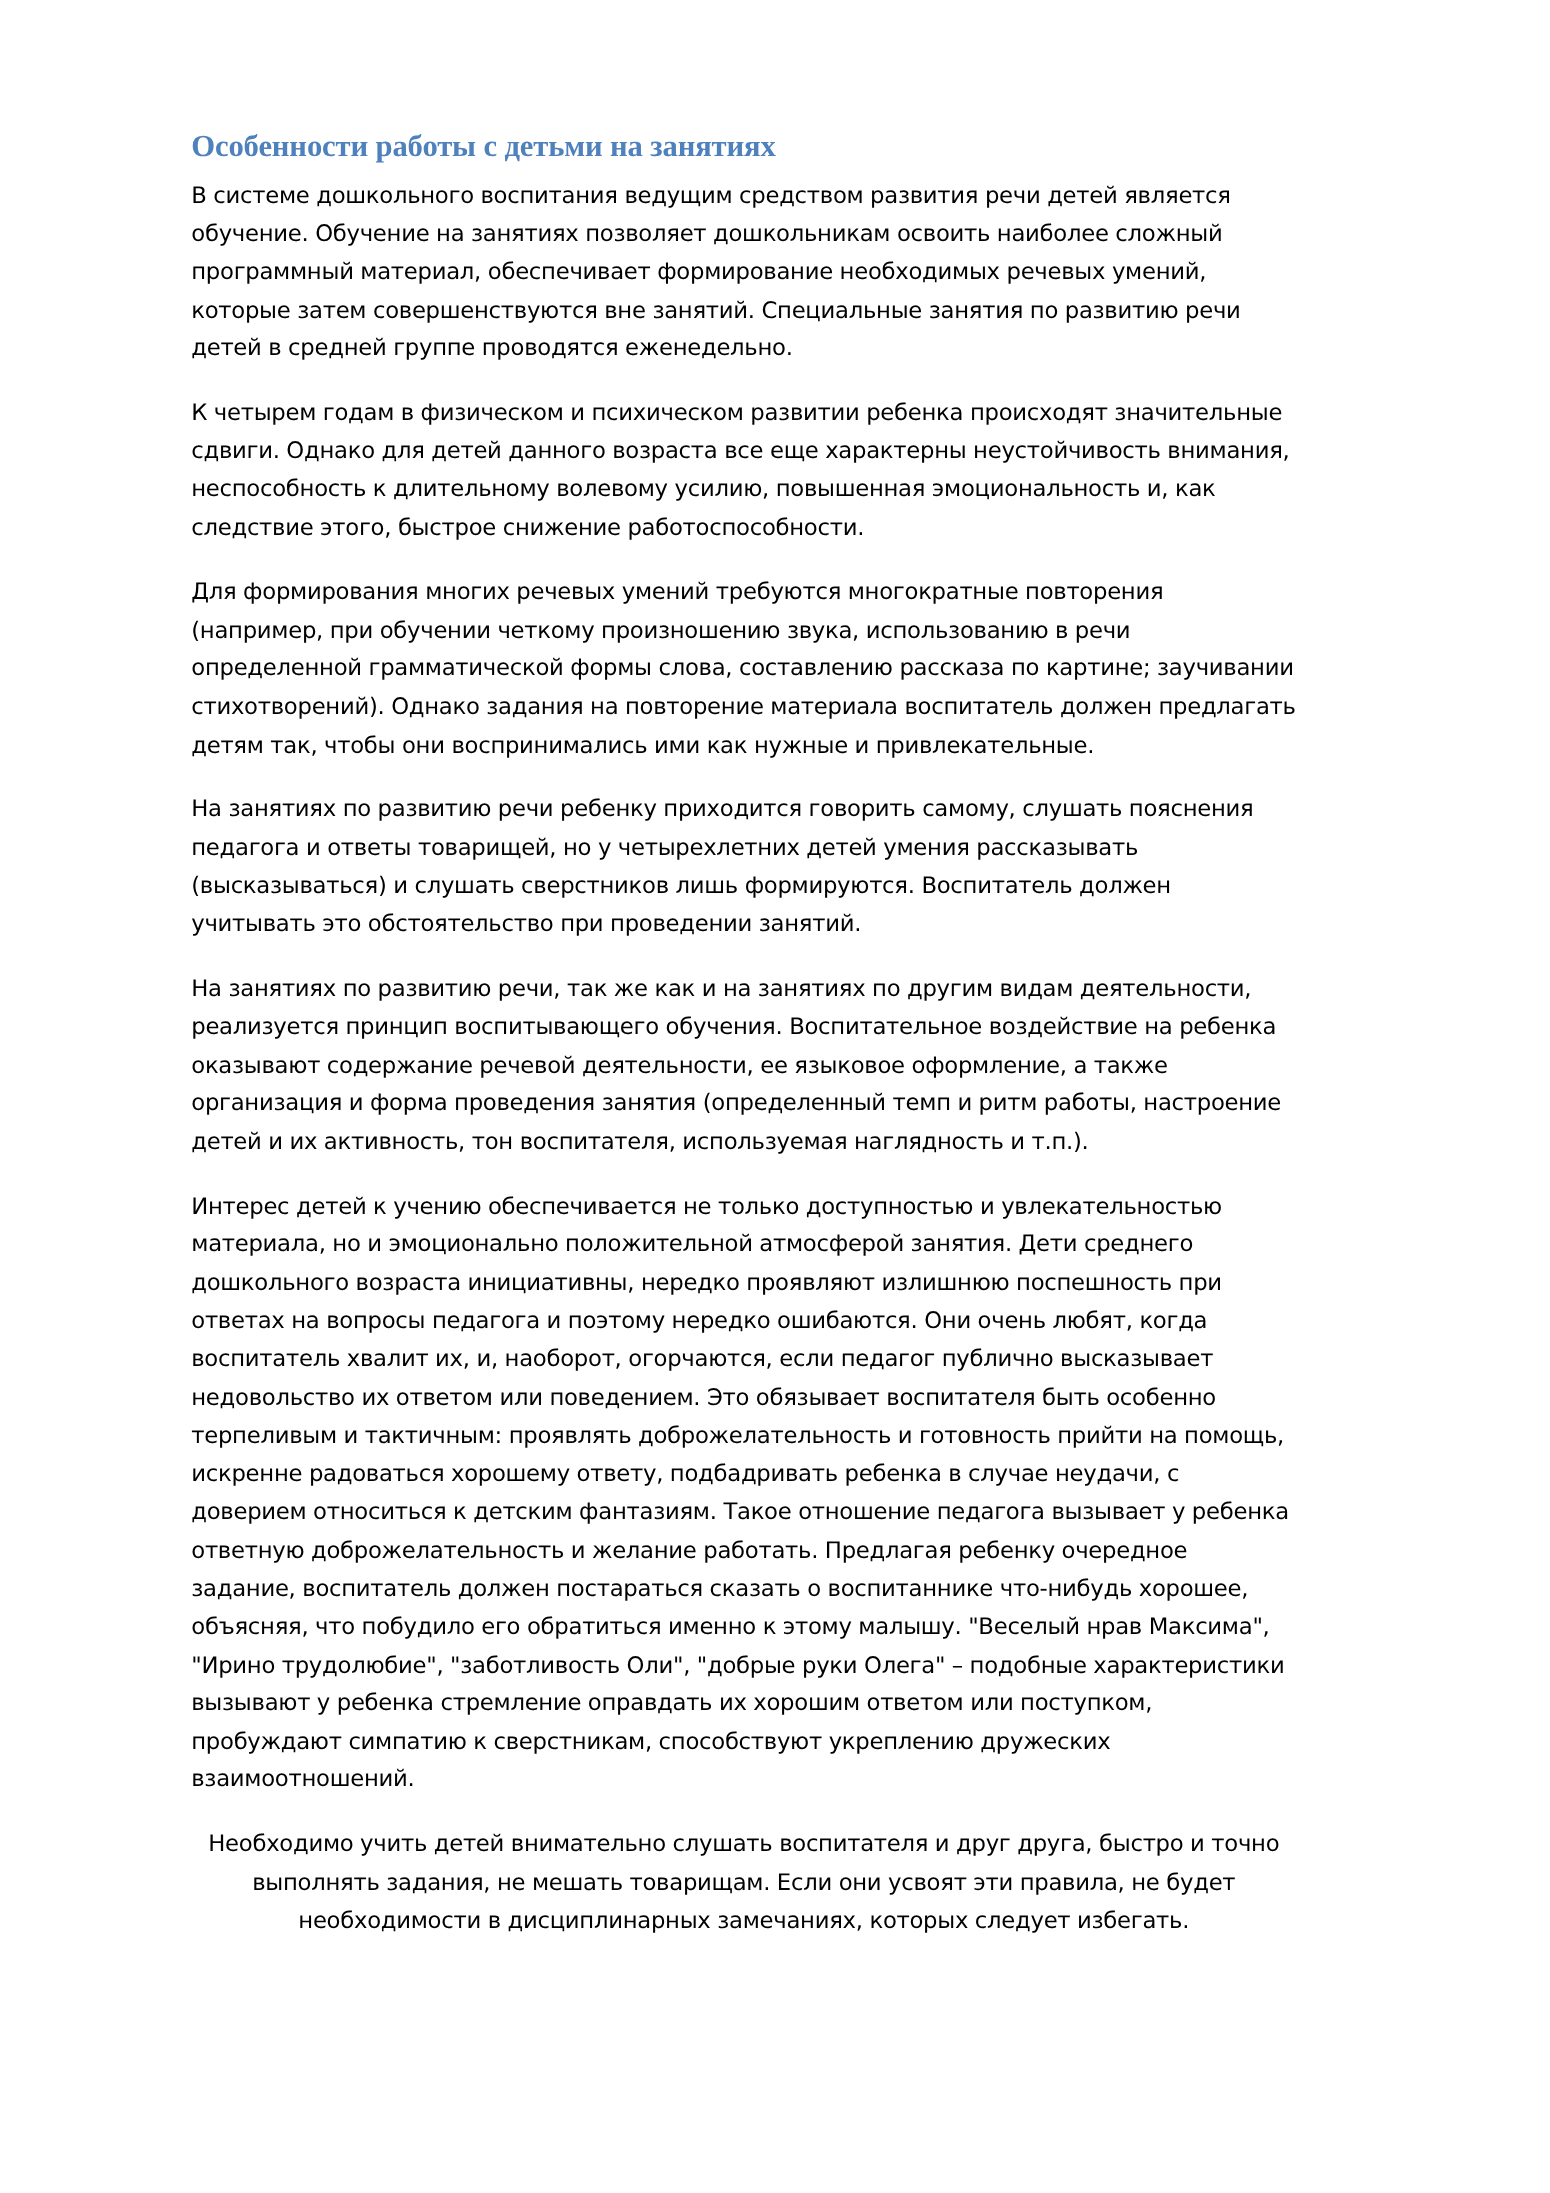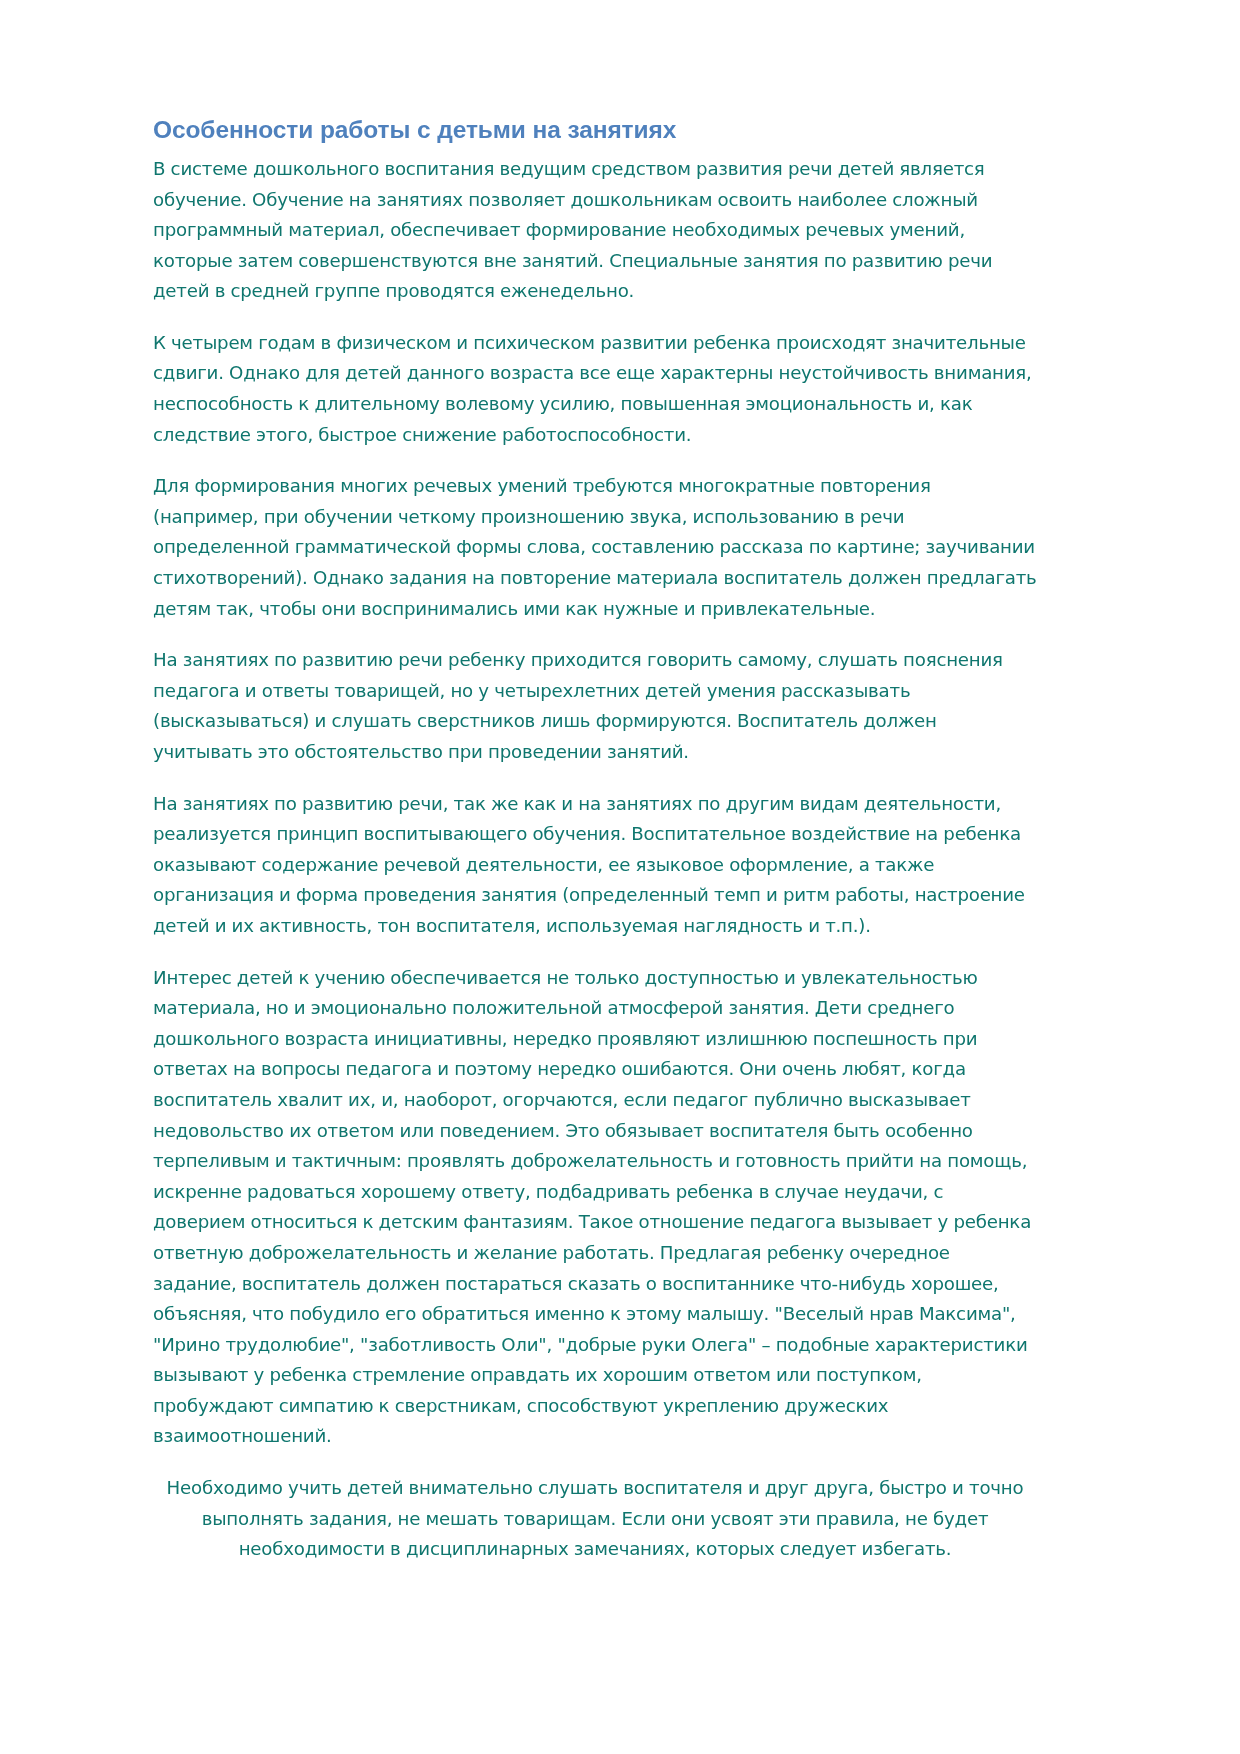--- a/index.html
+++ b/index.html
@@ -22,34 +22,34 @@
     box-sizing: border-box;
     overflow: hidden;
   }
   .content {
     position: absolute;
     left: 153px;
     top: 104px;
     width: 884px;
   }
   .doc-title {
-    font-family: Liberation Sans, sans-serif;
+    font-family: Liberation Serif, serif;
     font-size: 24.5px;
     font-weight: bold;
     color: #4F81BD;
     line-height: 1.18;
-    margin: 12px 0 9px 0;
+    margin: 0 0 9px 0;
     letter-spacing: -0.1px;
     white-space: nowrap;
   }
   .para {
     font-family: "DejaVu Sans", sans-serif;
     font-size: 18.2px;
     line-height: 30.6px;
-    color: #0f766e;
+    color: #000000;
     margin: 0 0 21px 0;
     text-align: left;
     letter-spacing: -0.22px;
     word-spacing: -0.2px;
   }
   .para:last-child {
     margin-bottom: 0;
     text-align: center;
   }
 </style>

